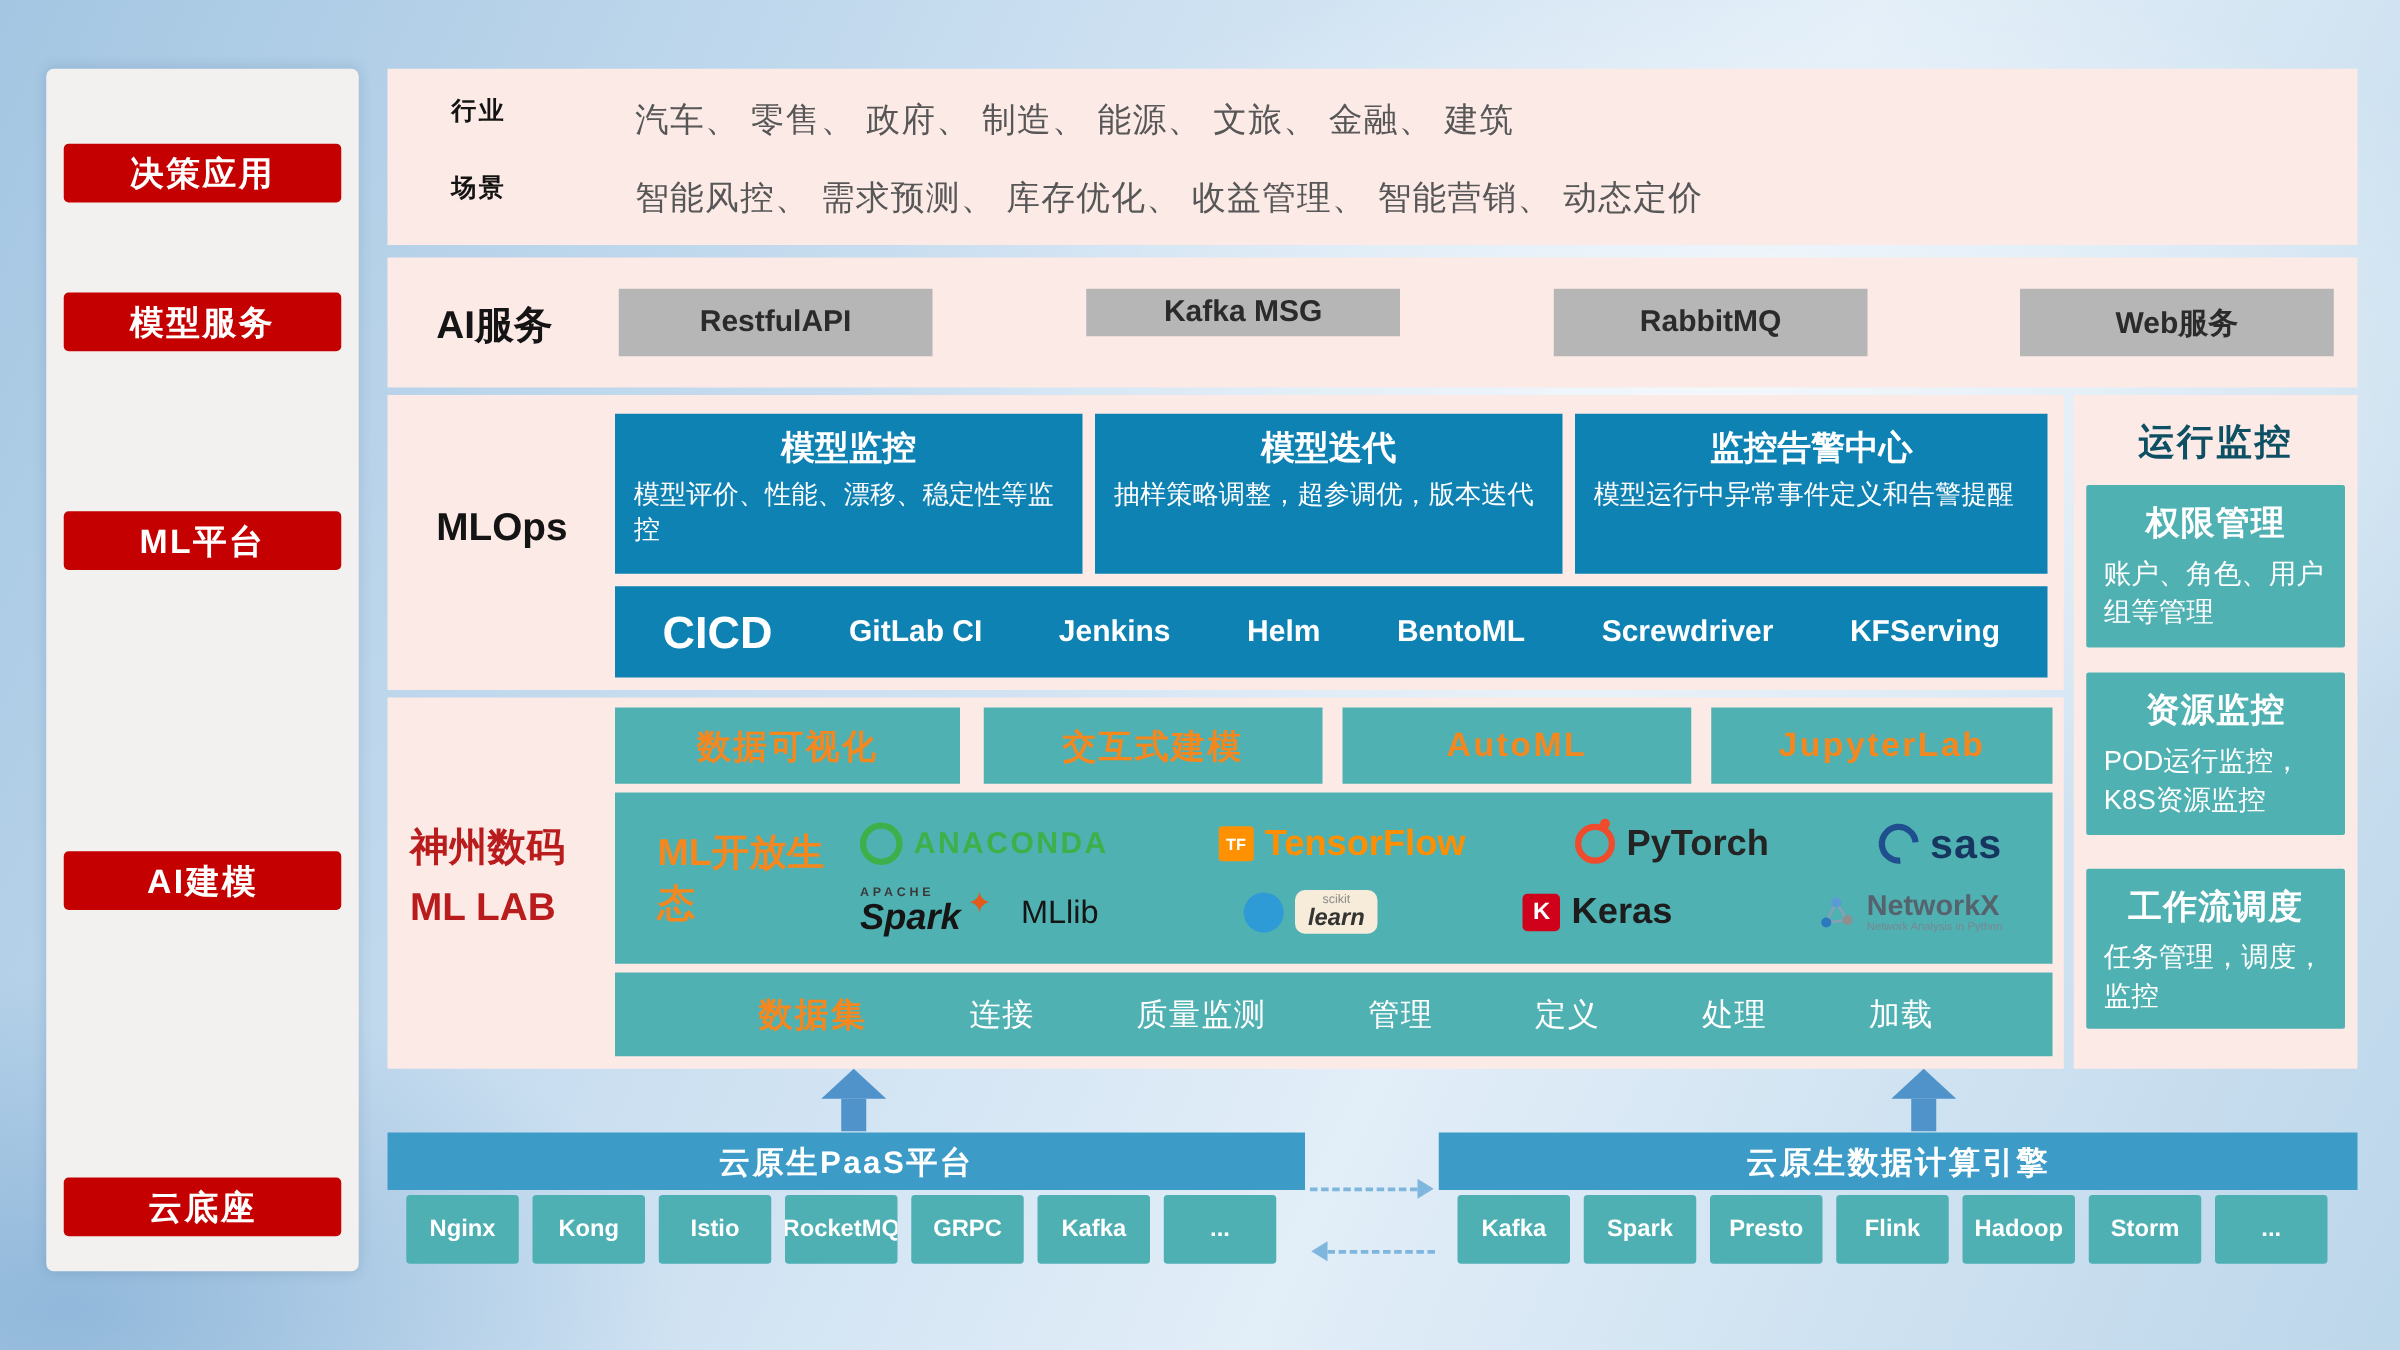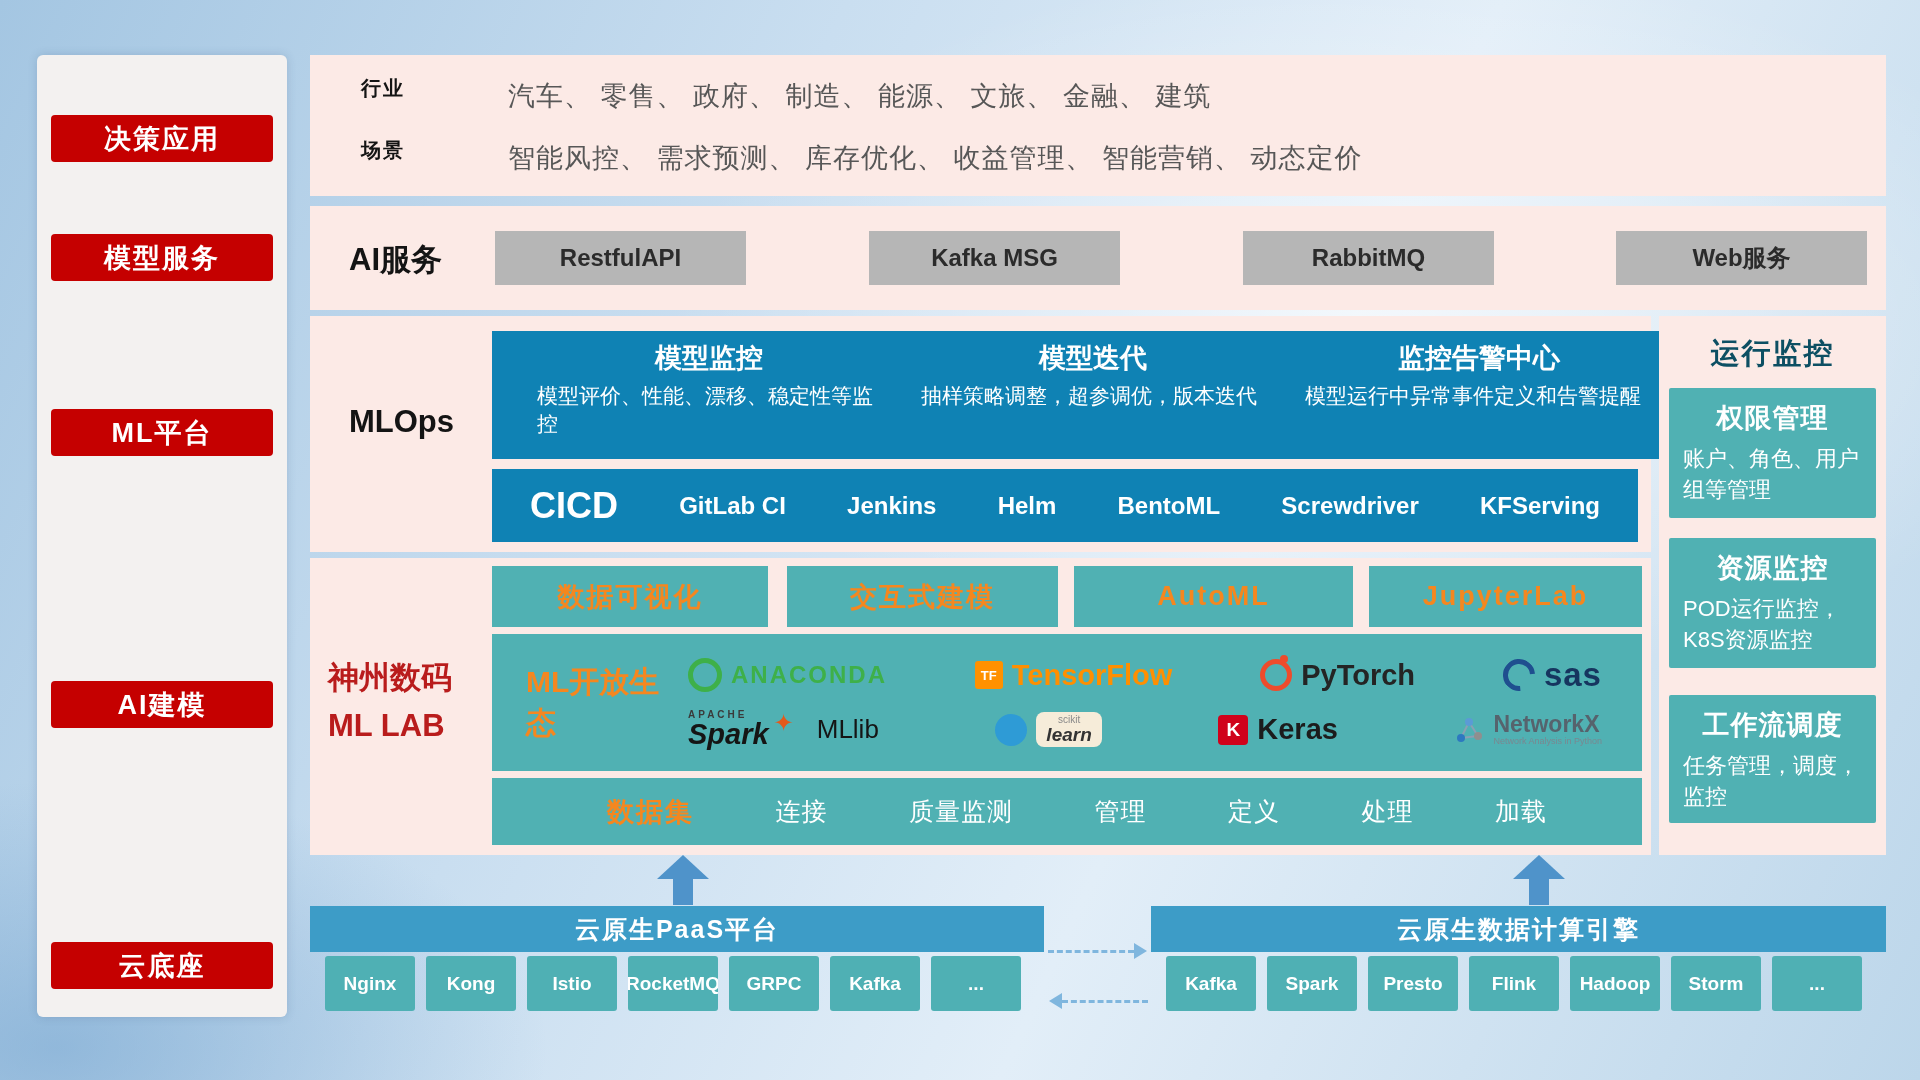--- a/index.html
+++ b/index.html
@@ -13,21 +13,21 @@
   .sidebar{left:37px;top:55px;width:250px;height:962px;background:#f3f1f0;border-radius:6px;
     box-shadow:0 0 10px rgba(40,70,110,.18);}
   .red-btn{left:14px;width:222px;height:47px;background:#c50000;color:#fff;border-radius:4px;
     display:flex;align-items:center;justify-content:center;font-size:27px;font-weight:700;letter-spacing:2px;}
   .band{background:#fceae6;}
   .ind-label{font-size:20px;font-weight:800;color:#141414;letter-spacing:2px;}
   .ind-values{font-size:27px;color:#575757;letter-spacing:1px;}
   .band-label{font-size:31px;font-weight:800;color:#141414;}
   .gray-btn{background:#b6b6b6;color:#2b2b2b;font-size:24px;font-weight:700;
     display:flex;align-items:center;justify-content:center;}
-  .blue-card{background:#0f82b4;color:#fff;padding-left:30px;}
+  .blue-card{background:#0f82b4;color:#fff;}
   .bc-title{font-size:27px;font-weight:800;text-align:center;padding-top:9px;}
   .bc-desc{font-size:21px;line-height:1.35;padding:6px 15px 0 15px;}
   .cicd-bar{background:#0f82b4;color:#fff;display:flex;align-items:center;
     justify-content:space-between;padding:0 38px;box-sizing:border-box;}
   .cicd-main{font-size:36px;font-weight:800;}
   .cicd-item{font-size:24px;font-weight:700;}
   .mllab-label{font-size:31px;font-weight:800;color:#b91c1c;line-height:1.55;}
   .teal-btn{background:#50b1b3;color:#f5871f;font-size:27px;font-weight:800;letter-spacing:2px;
     display:flex;align-items:center;justify-content:center;}
   .eco-box{background:#50b1b3;display:flex;}
@@ -104,21 +104,21 @@
   <section class="abs band" style="left:310px;top:55px;width:1576px;height:141px">
     <div class="abs ind-label" style="left:51px;top:20px">行业</div>
     <div class="abs ind-values" style="left:198px;top:23px">汽车、 零售、 政府、 制造、 能源、 文旅、 金融、 建筑</div>
     <div class="abs ind-label" style="left:51px;top:82px">场景</div>
     <div class="abs ind-values" style="left:198px;top:85px">智能风控、 需求预测、 库存优化、 收益管理、 智能营销、 动态定价</div>
   </section>
 
   <section class="abs band" style="left:310px;top:206px;width:1576px;height:104px">
     <div class="abs band-label" style="left:39px;top:33px">AI服务</div>
     <div class="abs gray-btn" style="left:185px;top:25px;width:251px;height:54px">RestfulAPI</div>
-    <div class="abs gray-btn" style="left:559px;top:25px;width:251px;height:54px">Kafka MSG</div>
+    <div class="abs gray-btn" style="left:559px;top:25px;width:251px;height:38px">Kafka MSG</div>
     <div class="abs gray-btn" style="left:933px;top:25px;width:251px;height:54px">RabbitMQ</div>
     <div class="abs gray-btn" style="left:1306px;top:25px;width:251px;height:54px">Web服务</div>
   </section>
 
   <section class="abs band" style="left:310px;top:316px;width:1341px;height:236px">
     <div class="abs band-label" style="left:39px;top:88px">MLOps</div>
 
     <div class="abs blue-card" style="left:182px;top:15px;width:374px;height:128px">
       <div class="bc-title">模型监控</div>
       <div class="bc-desc">模型评价、性能、漂移、稳定性等监控</div>

